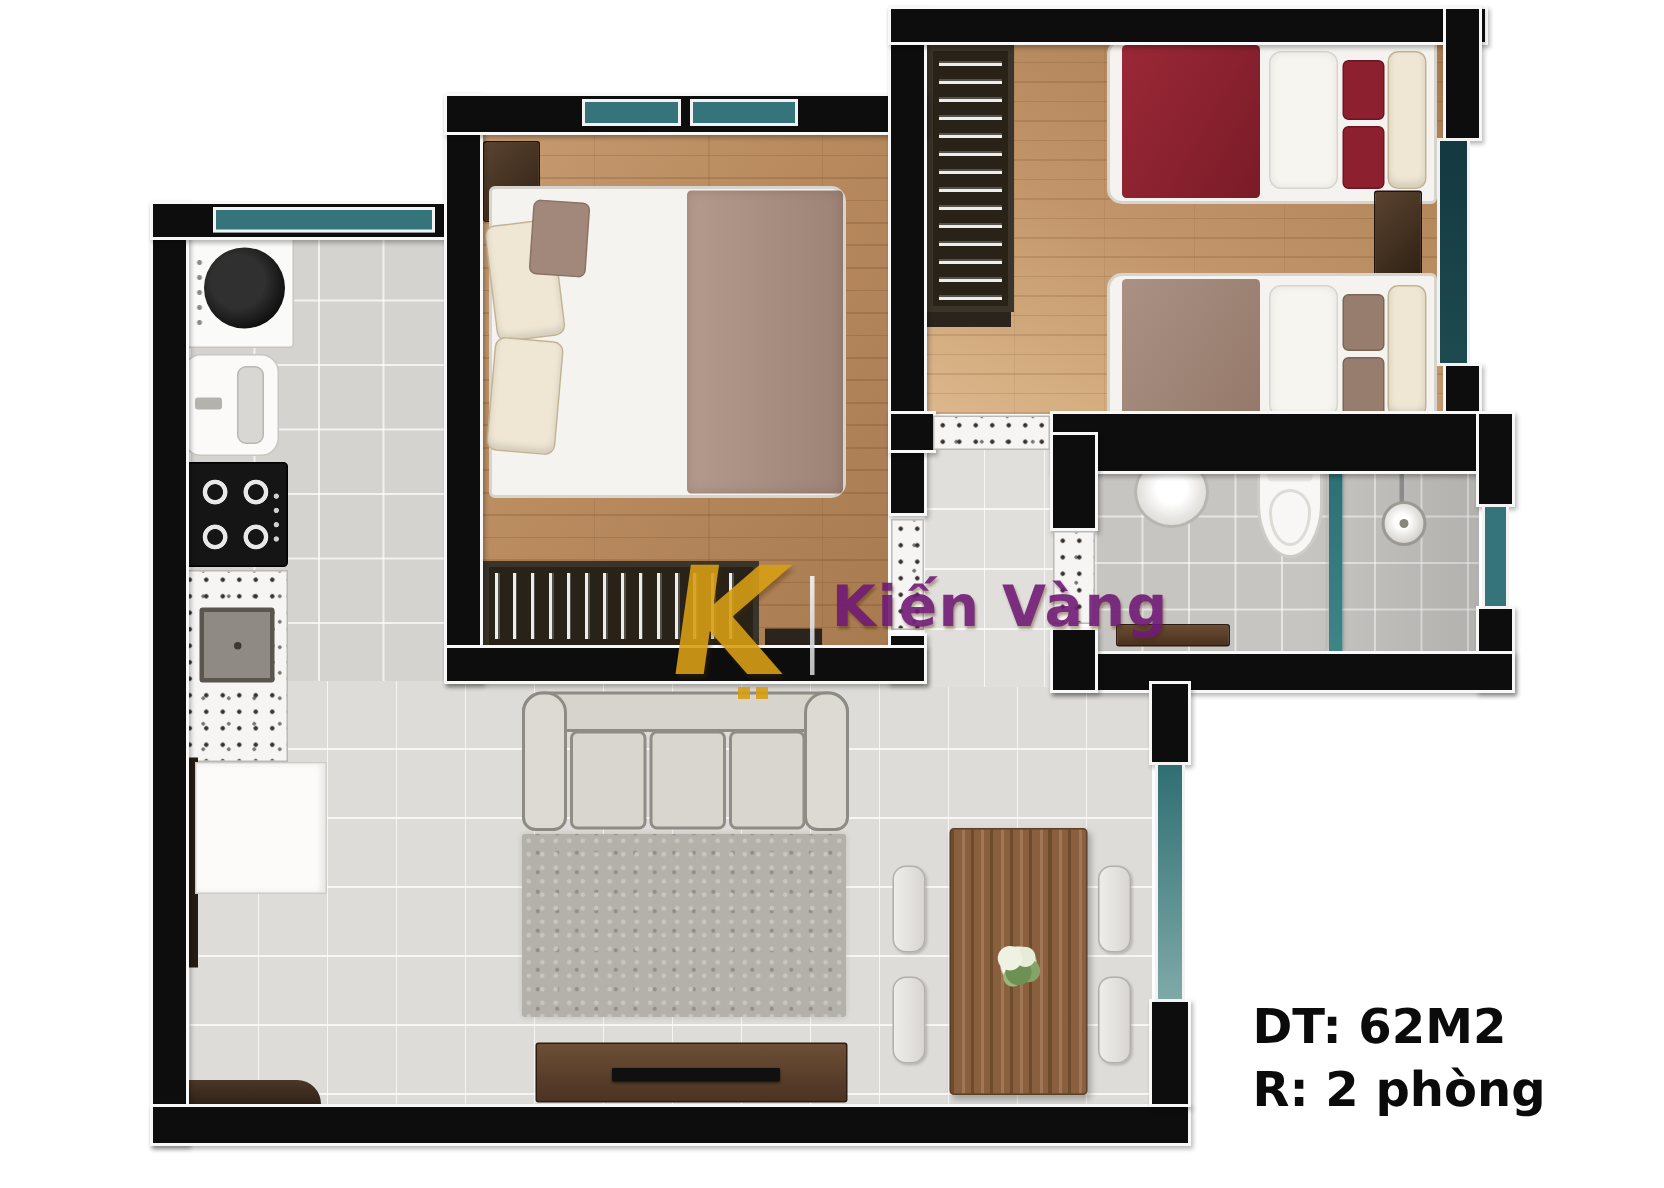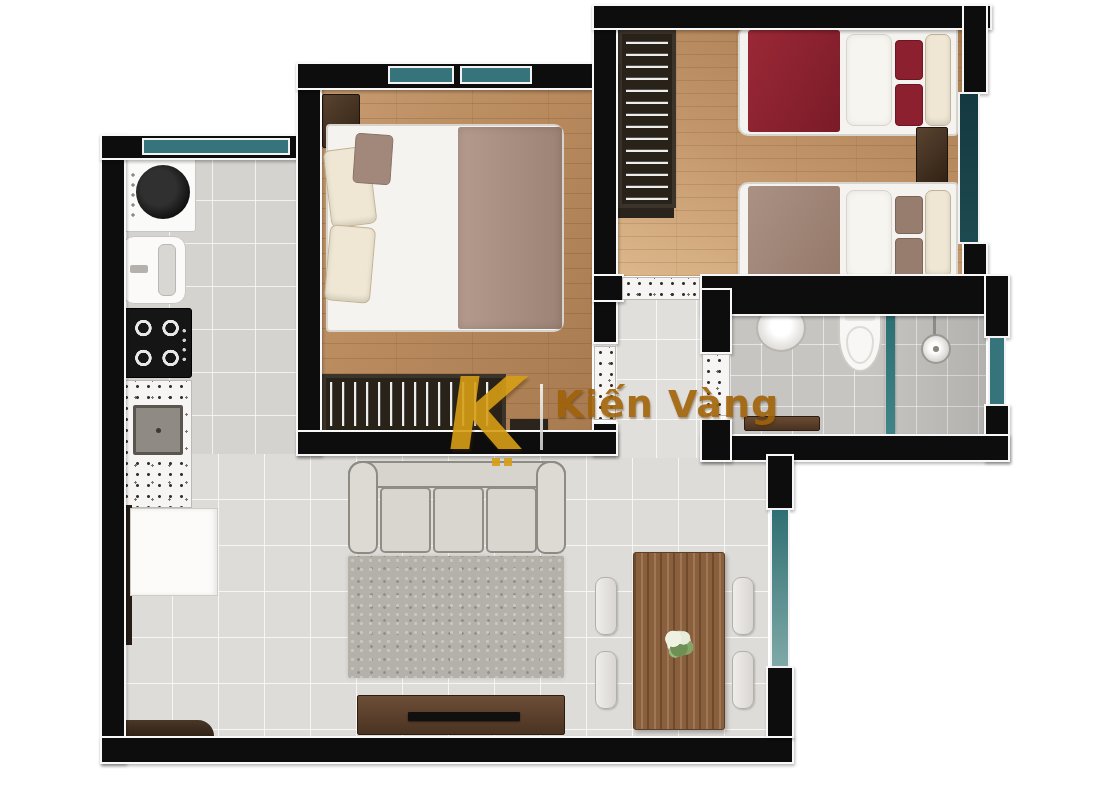--- a/index.html
+++ b/index.html
@@ -124,21 +124,21 @@
       radial-gradient(circle at 50% 50%,#f4f6ea 40%,rgba(0,0,0,0) 45%);}
 
   
   .wm{position:absolute;left:446px;top:374px;display:flex;align-items:flex-start;opacity:.9;z-index:50;}
   .wm-kwrap{position:relative;}
   .wm-k{font-size:100px;line-height:.82;font-weight:700;color:#d79e15;display:block;
         transform:skewX(-8deg);text-shadow:2px 3px 3px rgba(70,45,0,.4);}
   .wm-dots{position:absolute;left:46px;bottom:-10px;width:8px;height:8px;background:#d79e15;box-shadow:12px 0 0 #d79e15;}
   .wm-div{width:3px;height:66px;background:linear-gradient(180deg,#f4f4f4,#cfcfcf);margin:10px 12px 0 16px;}
   .wm-texts{display:flex;flex-direction:column;margin-top:8px;}
-  .wm-brand{font-size:38px;font-weight:700;color:#a16207;letter-spacing:1px;text-shadow:1px 2px 2px rgba(70,45,0,.45);white-space:nowrap;}
+  .wm-brand{font-size:38px;font-weight:700;color:#701a75;letter-spacing:1px;text-shadow:1px 2px 2px rgba(70,45,0,.45);white-space:nowrap;}
   .wm-tag{font-size:14px;font-weight:700;color:#eee4c9;letter-spacing:3px;margin-top:7px;text-shadow:0 1px 2px rgba(0,0,0,.55);white-space:nowrap;}
   .ann{position:absolute;left:835px;top:663px;color:#0b0b0b;font-weight:700;font-size:32px;line-height:42px;z-index:60;}
 </style>
 </head>
 <body>
 
 <div class="canvas">
 
   <div class="abs tile-a" style="left:126px;top:158px;width:172px;height:298px"></div>
   <div class="abs tile-b" style="left:126px;top:454px;width:642px;height:284px"></div>
@@ -247,14 +247,18 @@
     <div class="wm-kwrap">
       <span class="wm-k">K</span>
       <span class="wm-dots"></span>
     </div>
     <div class="wm-div"></div>
     <div class="wm-texts">
       <span class="wm-brand">Kiến Vàng</span>
     </div>
   </div>
 
+  <div class="ann">
+    <div>DT: 62M2</div>
+    <div>R: 2 phòng</div>
+  </div>
 
 </div>
 
 </body></html>

